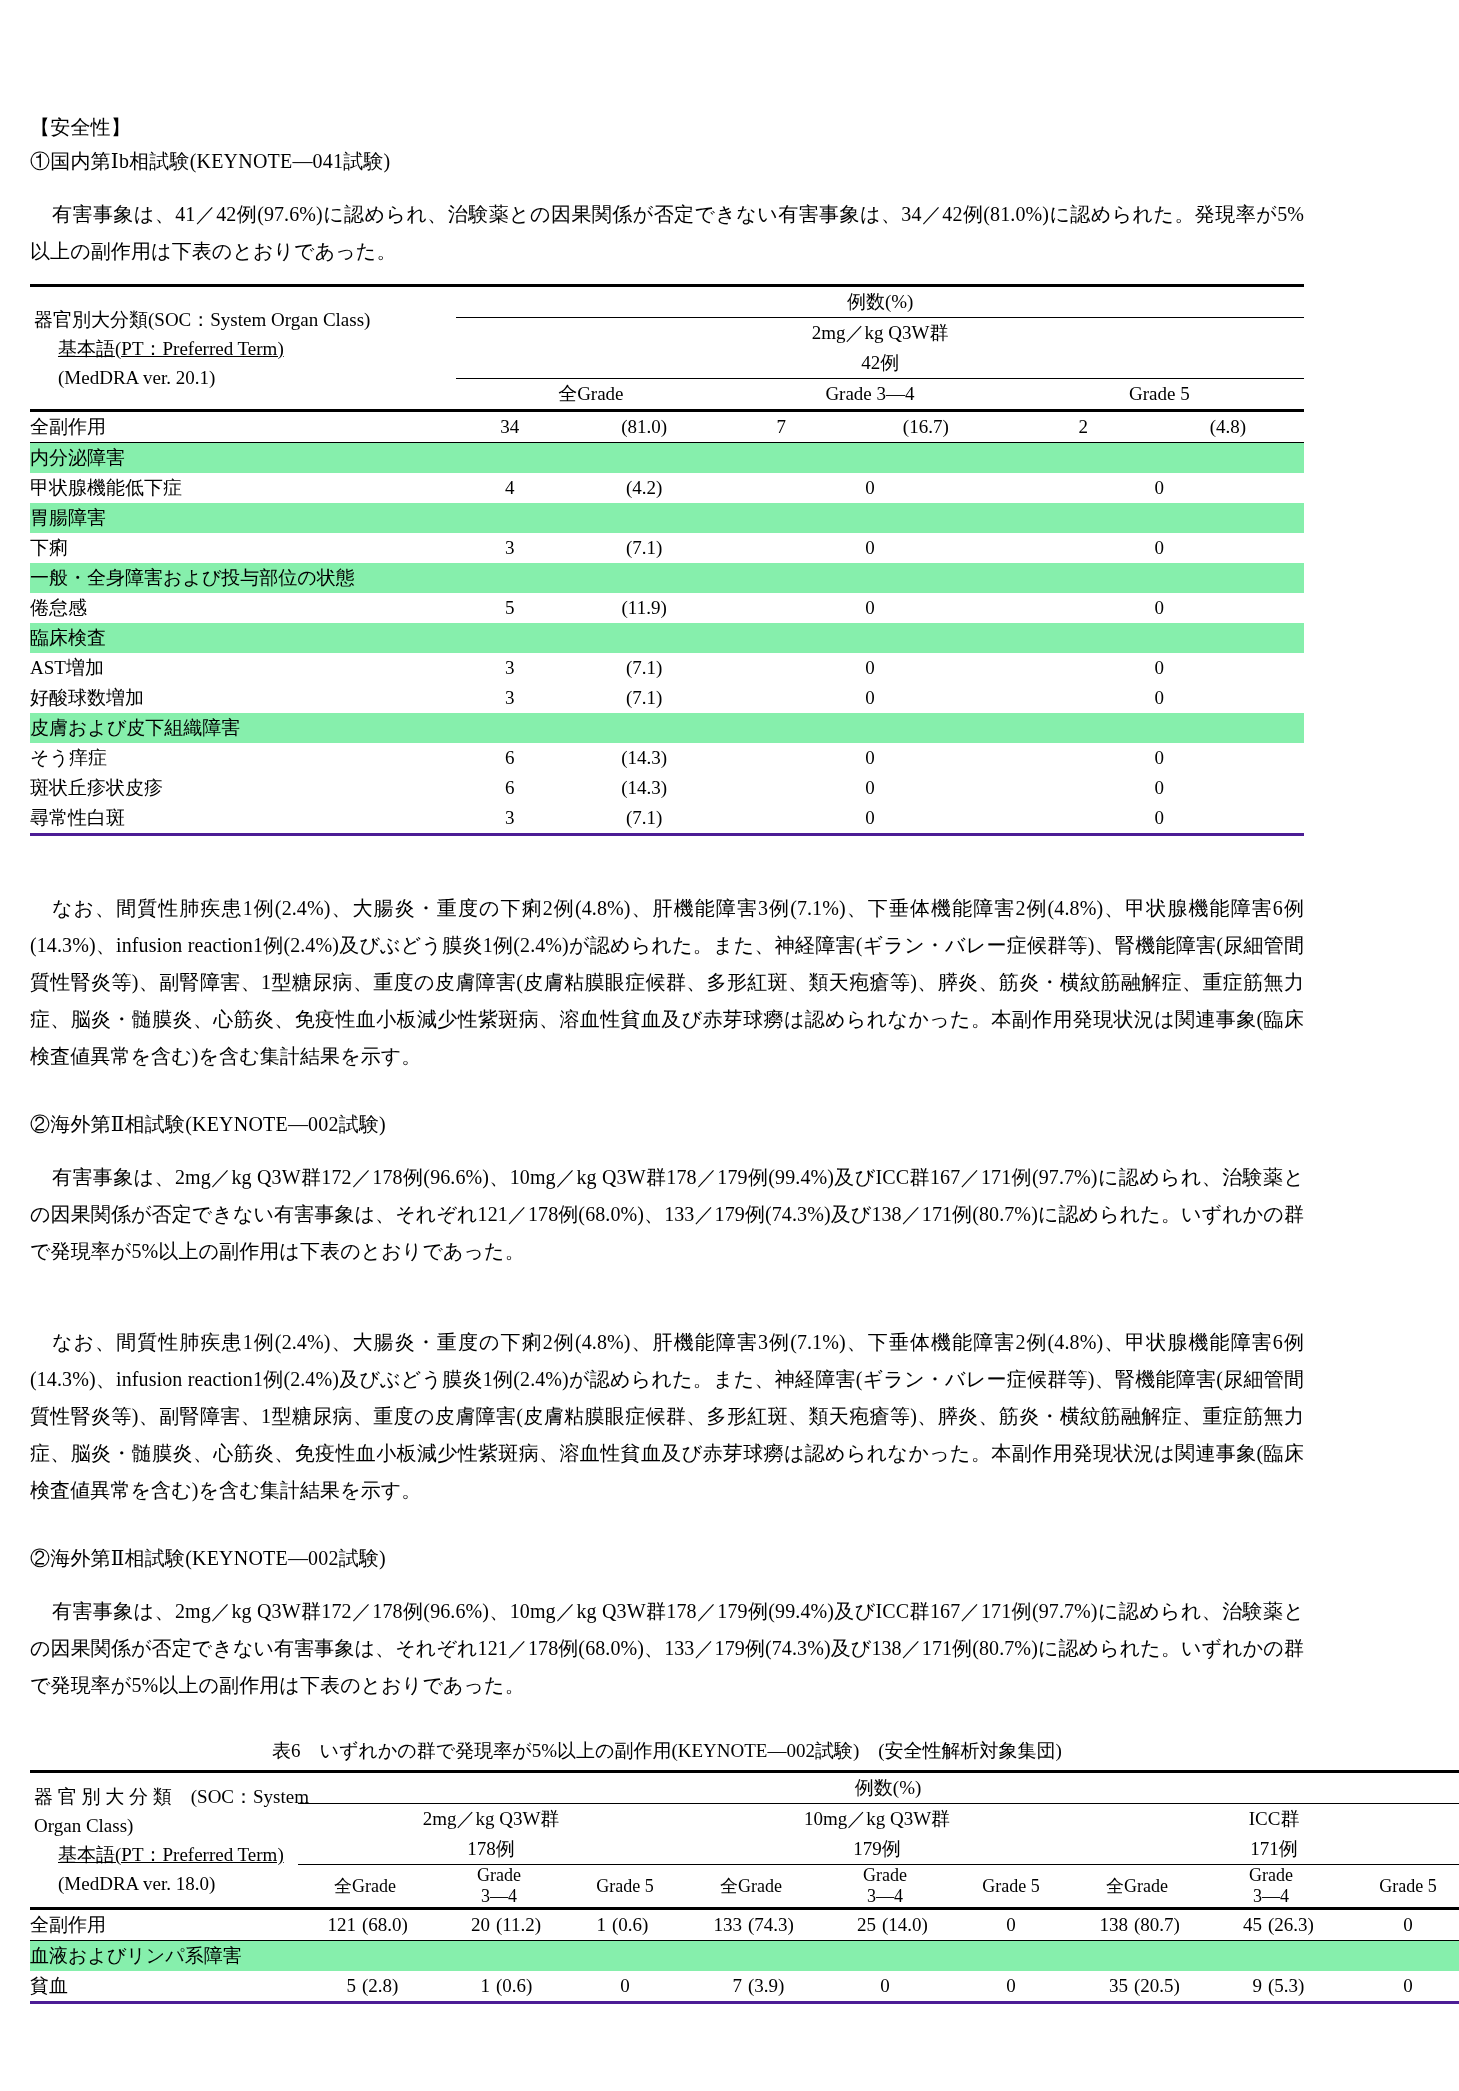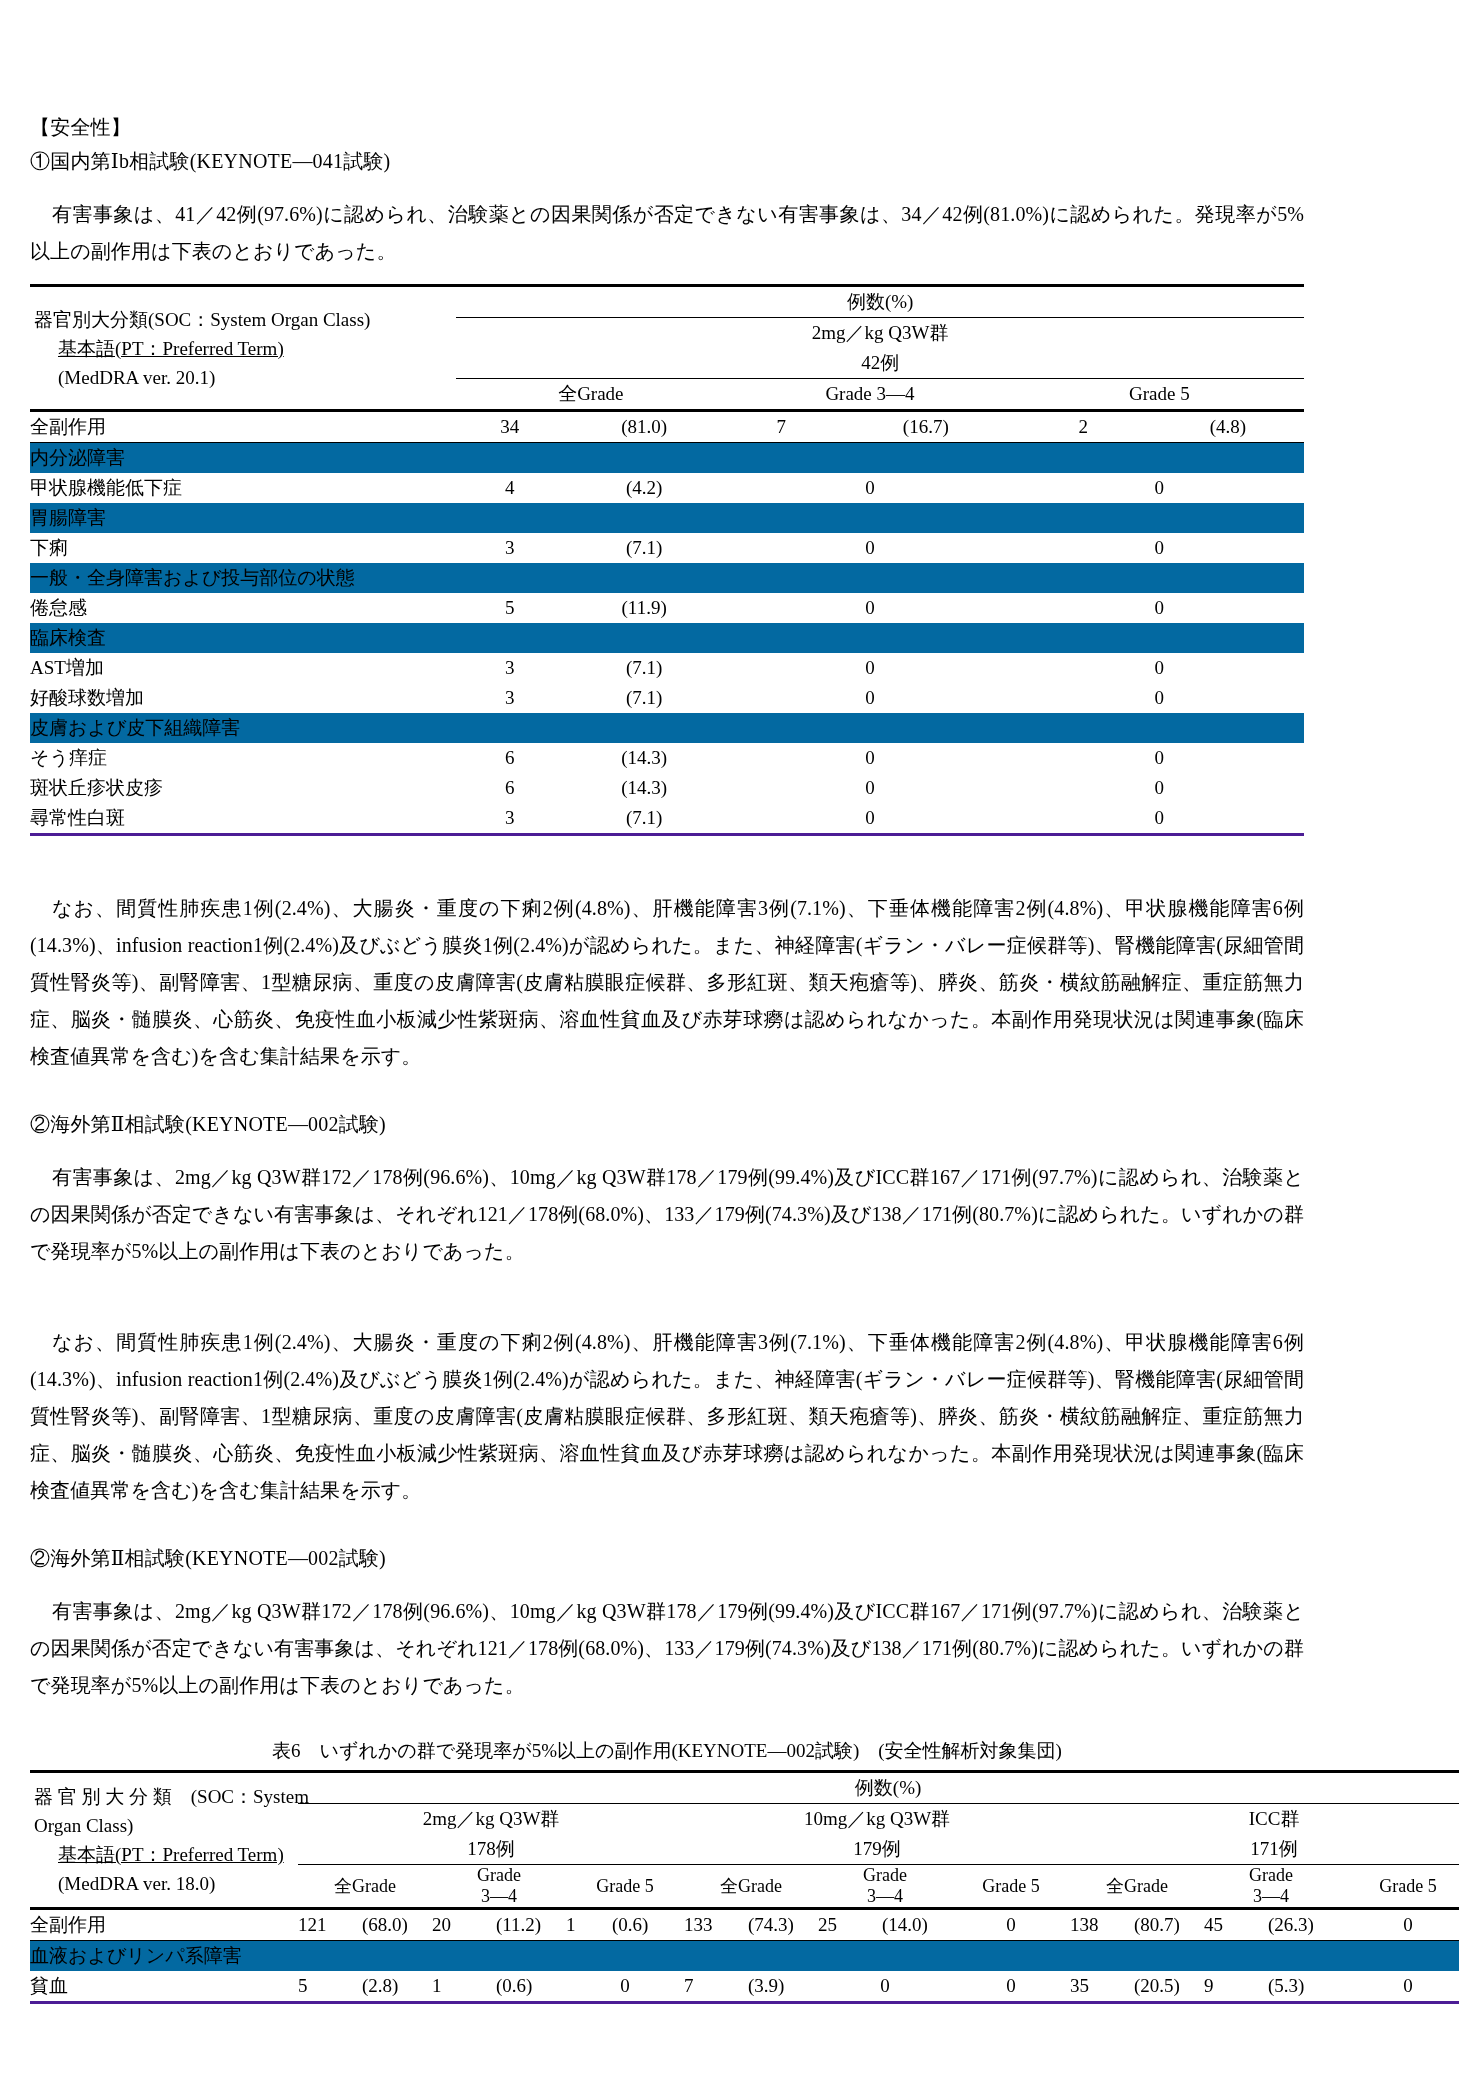--- a/index.html
+++ b/index.html
@@ -60,21 +60,21 @@
     vertical-align: middle;
     white-space: nowrap;
   }
   .rule-thick-top { border-top: 3px solid #000; }
   .rule-thick-bot { border-bottom: 3px solid #4c1d95; }
   .rule-thin-bot  { border-bottom: 1.2px solid #000; }
 
   .hcell { text-align: center; height: 30px; }
   .num { text-align: center; }
   .soc-row td {
-    background: #0369a1;
+    background: #86efac;
   }
   .soc-name {
     padding-left: 6px;
     height: 30px;
   }
   .pt-name {
     padding-left: 30px;
     height: 30px;
   }
   .tot-name {
@@ -105,21 +105,21 @@
   
   .t6 { font-size: 18px; }
   .t6 .c-name { width: 268px; }
   .t6 .c-a { width: 62px; }
   .t6 .c-b { width: 72px; }
   .t6 .c-c { width: 44px; }
   .t6 .c-d { width: 74px; }
   .t6 .c-e { width: 96px; }
   .t6 .hcell.small { font-size: 18px; }
   .t6 .two-line { line-height: 21px; }
-  .t6 td.numpair { padding-right: 4px; }
+  .t6 td.numpair { text-align: right; padding-right: 4px; }
   .t6 td.numpct  { text-align: left; padding-left: 2px; }
   .t6 td.numsolo { text-align: center; }
 </style>
 </head>
 <body>
 
 <div class="page">
 
   <div class="hd">【安全性】</div>
   <div class="hd">①国内第Ⅰb相試験(KEYNOTE―041試験)</div>

